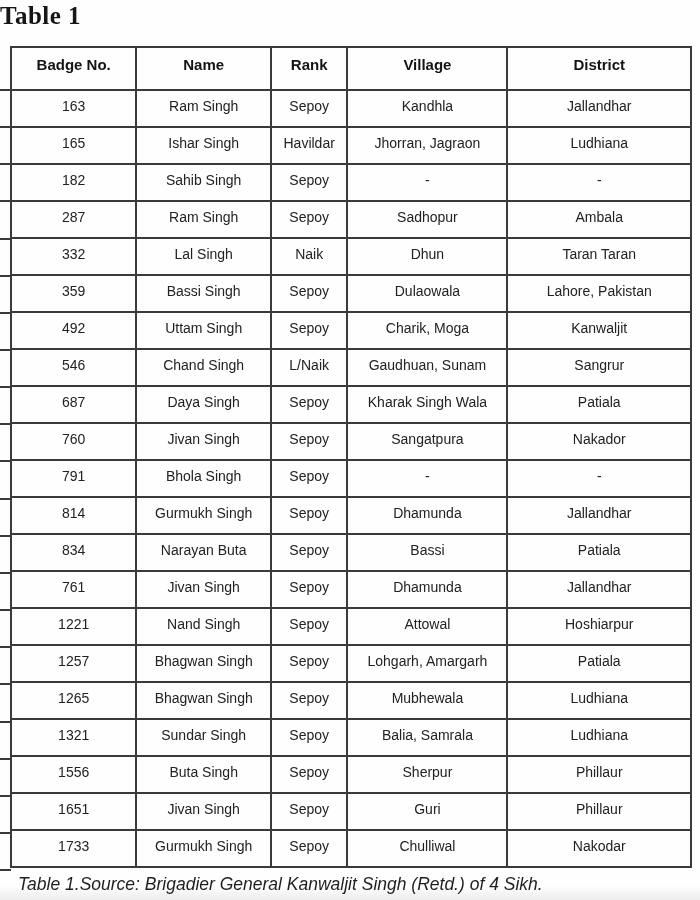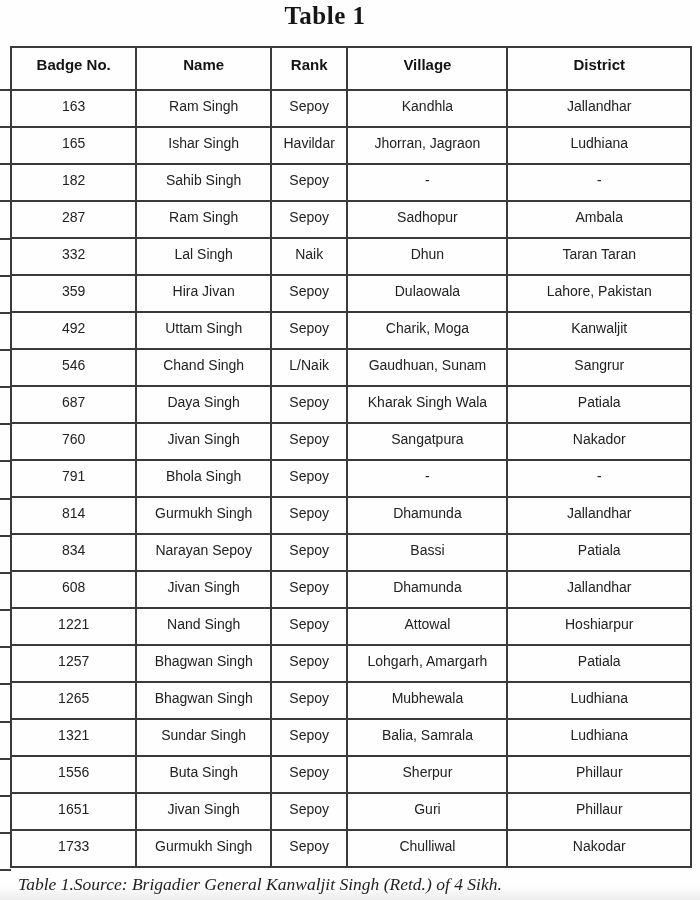--- a/index.html
+++ b/index.html
@@ -13,21 +13,20 @@
     font-family: "Liberation Sans", sans-serif;
     color: #1c1c1c;
   }
 
   .title {
     position: absolute;
     top: 2px;
     left: 0;
     width: 650px;
     margin: 0;
-    text-align: center;
     font-family: "Liberation Serif", serif;
     font-weight: bold;
     font-size: 25px;
     letter-spacing: 0.5px;
     color: #161616;
   }
 
   table.roster {
     position: absolute;
     left: 10px;
@@ -81,21 +80,21 @@
       #3a3a3a 0px, #3a3a3a 2px,
       transparent 2px, transparent 37.15px
     );
   }
 
   .caption {
     position: absolute;
     left: 18px;
     top: 874px;
     margin: 0;
-    font-family: Liberation Serif, serif;
+    font-family: Liberation Sans, sans-serif;
     font-style: italic;
     font-size: 17.5px;
     color: #1f1f1f;
     white-space: nowrap;
   }
 
   
   .scan-shade {
     position: absolute;
     left: 0;
@@ -156,21 +155,21 @@
         </tr>
         <tr>
           <td>332</td>
           <td>Lal Singh</td>
           <td>Naik</td>
           <td>Dhun</td>
           <td>Taran Taran</td>
         </tr>
         <tr>
           <td>359</td>
-          <td>Hira Jivan</td>
+          <td>Bassi Singh</td>
           <td>Sepoy</td>
           <td>Dulaowala</td>
           <td>Lahore, Pakistan</td>
         </tr>
         <tr>
           <td>492</td>
           <td>Uttam Singh</td>
           <td>Sepoy</td>
           <td>Charik, Moga</td>
           <td>Kanwaljit</td>
@@ -205,27 +204,27 @@
         </tr>
         <tr>
           <td>814</td>
           <td>Gurmukh Singh</td>
           <td>Sepoy</td>
           <td>Dhamunda</td>
           <td>Jallandhar</td>
         </tr>
         <tr>
           <td>834</td>
-          <td>Narayan Sepoy</td>
+          <td>Narayan Buta</td>
           <td>Sepoy</td>
           <td>Bassi</td>
           <td>Patiala</td>
         </tr>
         <tr>
-          <td>608</td>
+          <td>761</td>
           <td>Jivan Singh</td>
           <td>Sepoy</td>
           <td>Dhamunda</td>
           <td>Jallandhar</td>
         </tr>
         <tr>
           <td>1221</td>
           <td>Nand Singh</td>
           <td>Sepoy</td>
           <td>Attowal</td>

